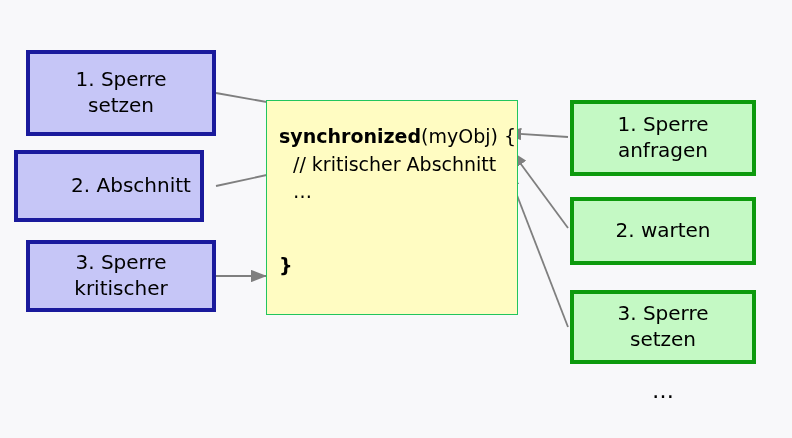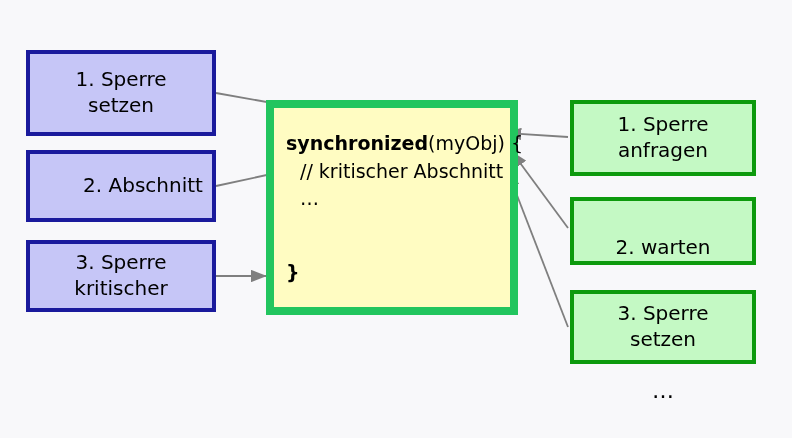--- a/index.html
+++ b/index.html
@@ -54,21 +54,21 @@
     border: 4px solid #0d9a0d;
     color: #000000;
     font-size: 20px;
   }
 
   
   .code-block {
     position: absolute;
     box-sizing: border-box;
     background: #fffcc2;
-    border: 8px solid #22c55e;
+    border: 1px solid #22c55e;
     color: #000000;
     font-size: 19px;
     line-height: 1.45;
     padding: 22px 0 0 12px;
     text-align: left;
   }
   .code-line {
     display: block;
     white-space: pre;
   }
@@ -115,42 +115,42 @@
     <line x1="568" y1="228" x2="512" y2="152" stroke="#7f7f7f" stroke-width="1.8" marker-end="url(#ah)"></line>
 
     <line x1="568" y1="327" x2="508" y2="172" stroke="#7f7f7f" stroke-width="1.8" marker-end="url(#ah)"></line>
   </svg>
 
   <div class="box box-blue" style="left:26px; top:50px; width:190px; height:86px;">
     <span class="line">1. Sperre</span>
     <span class="line">setzen</span>
   </div>
 
-  <div class="box box-blue" style="left:26px; top:150px; width:190px; height:72px;padding-left:44px;">
+  <div class="box box-blue" style="left:14px; top:150px; width:190px; height:72px;padding-left:44px;">
     <span class="line">2. Abschnitt</span>
   </div>
 
   <div class="box box-blue" style="left:26px; top:240px; width:190px; height:72px;">
     <span class="line">3. Sperre</span>
     <span class="line">kritischer</span>
   </div>
 
   <div class="code-block" style="left:266px; top:100px; width:252px; height:215px;">
     <span class="code-line"><span class="code-kw">synchronized</span><span>(myObj) {</span></span>
     <span class="code-line code-indent">// kritischer Abschnitt</span>
     <span class="code-line code-indent">…</span>
     <span class="code-brace-line">}</span>
   </div>
 
   <div class="box box-green" style="left:570px; top:100px; width:186px; height:76px;">
     <span class="line">1. Sperre</span>
     <span class="line">anfragen</span>
   </div>
 
-  <div class="box box-green" style="left:570px; top:197px; width:186px; height:68px;justify-content:flex-end;">
+  <div class="box box-green" style="left:570px; top:197px; width:186px; height:68px;">
     <span class="line">2. warten</span>
   </div>
 
   <div class="box box-green" style="left:570px; top:290px; width:186px; height:74px;">
     <span class="line">3. Sperre</span>
     <span class="line">setzen</span>
   </div>
 
   <div class="ellipsis-mark" style="left:652px; top:378px;">…</div>
 

